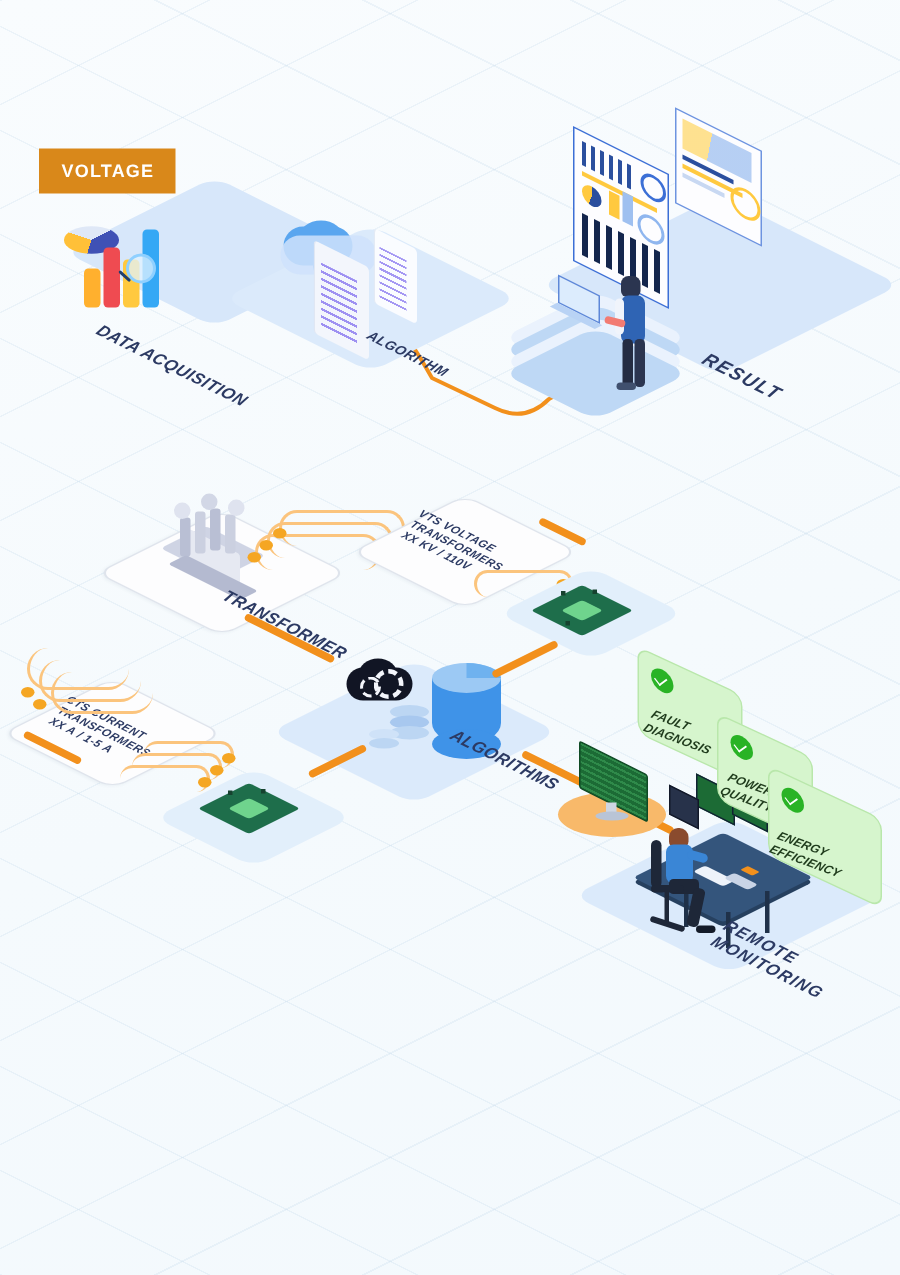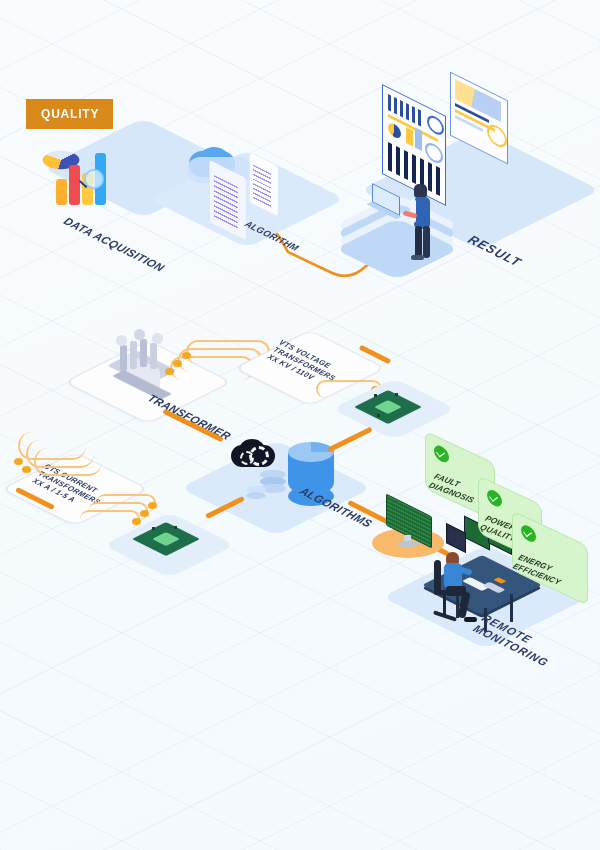--- a/index.html
+++ b/index.html
@@ -71,21 +71,21 @@
   
   .dot{border-radius:50%;background:#f5a623;}
   .bar{background:#f2901c;border-radius:3px;}
   .wire{border:2px solid #fbc47d;border-radius:40px;background:none;}
 </style>
 </head>
 <body>
 
 <div id="stage">
 
-  <div class="abs" id="solution-badge">QUALITY</div>
+  <div class="abs" id="solution-badge">VOLTAGE</div>
 
   <svg id="flow">
 
     <path d="M112 175 C 128 162, 150 159, 168 173 C 182 184, 190 196, 200 204" fill="none" stroke="#f2901c" stroke-width="2.6" stroke-linecap="round"></path>
 
     <path d="M262 216 C 272 224, 280 238, 288 252 L 330 272 C 344 279, 356 276, 366 266 L 398 248" fill="none" stroke="#f2901c" stroke-width="2.6" stroke-linecap="round"></path>
   </svg>
 
   <div class="abs plat" style="left:93px;top:118px;width:100px;height:100px;"></div>
 

